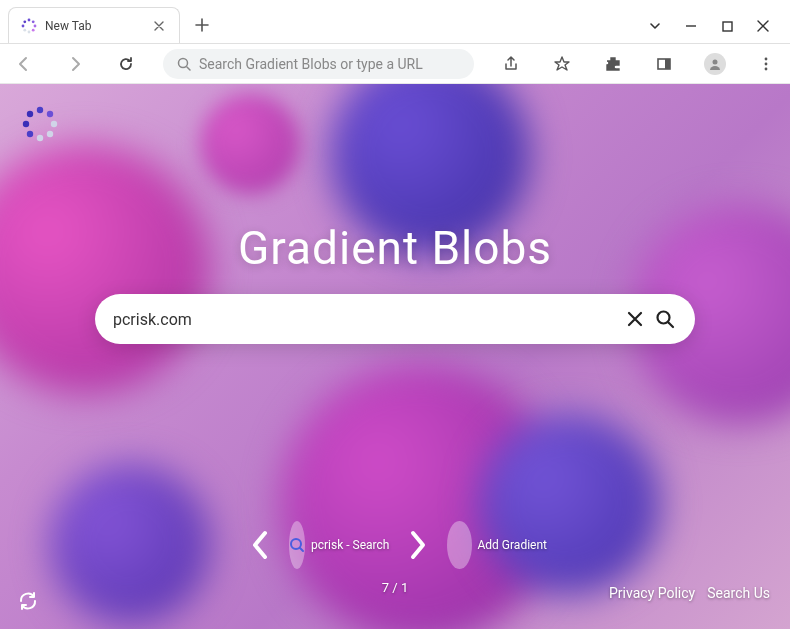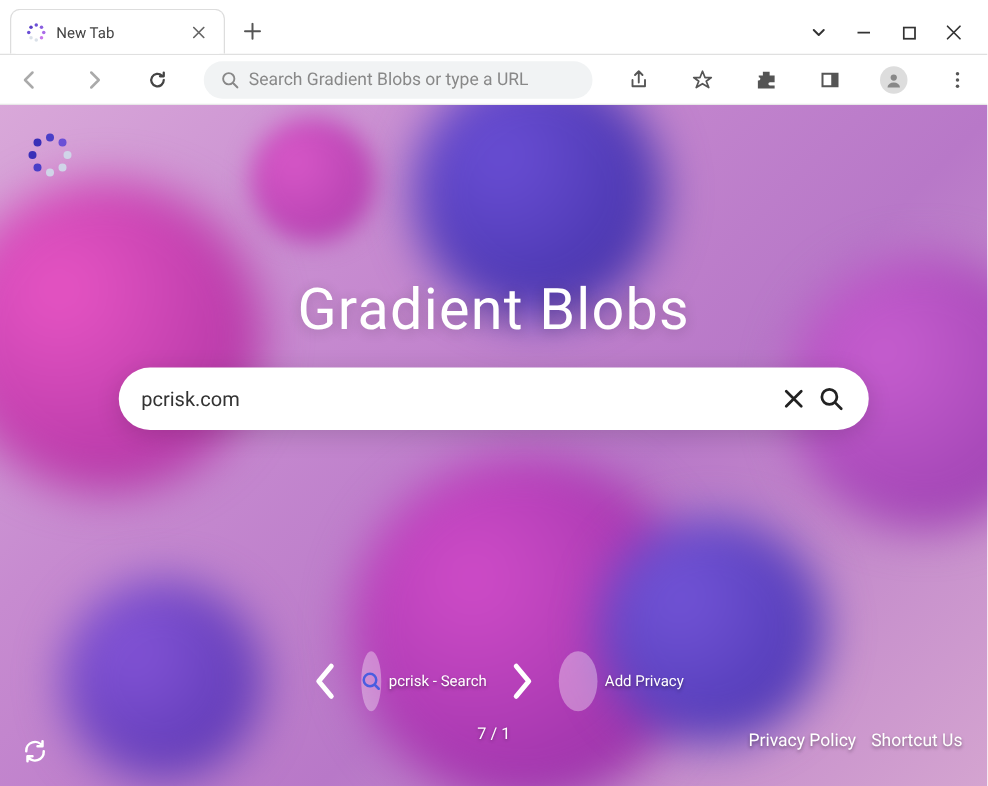--- a/index.html
+++ b/index.html
@@ -233,29 +233,29 @@
         </div>
       <div class="shortcut-label">pcrisk - Search</div>
     </div>
     <div class="chevron-nav">
         <svg width="22" height="32" viewBox="0 0 22 32">
           <path d="M6 4 L16 16 L6 28" stroke="#fff" stroke-width="4" fill="none" stroke-linecap="round" stroke-linejoin="round"></path>
         </svg>
       </div>
     <div class="shortcut">
       <div class="shortcut-circle"></div>
-      <div class="shortcut-label">Add Privacy</div>
+      <div class="shortcut-label">Add Gradient</div>
     </div>
   </div>
 
   <div class="pager">7 / 1</div>
 
   <div class="refresh-corner">
     <svg width="24" height="24" viewBox="0 0 24 24">
         <path d="M5 12 A7 7 0 0 1 18 8 M19 12 A7 7 0 0 1 6 16 M18 4 V8 H14 M6 20 V16 H10" stroke="#fff" stroke-width="2" fill="none" stroke-linecap="round" stroke-linejoin="round"></path>
       </svg>
   </div>
 
   <div class="footer-links">
     <a>Privacy Policy</a>
-    <a>Shortcut Us</a>
+    <a>Search Us</a>
   </div>
 </div>
 
 </body></html>

